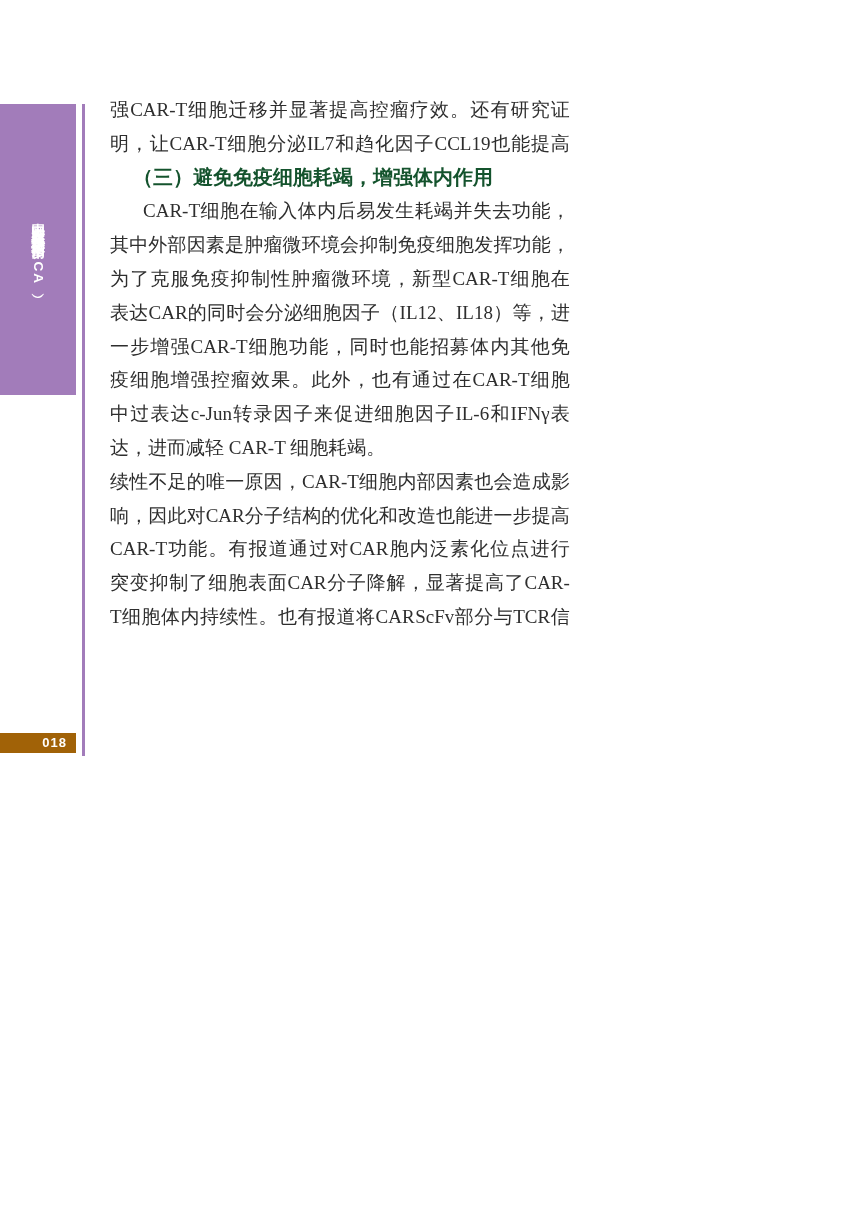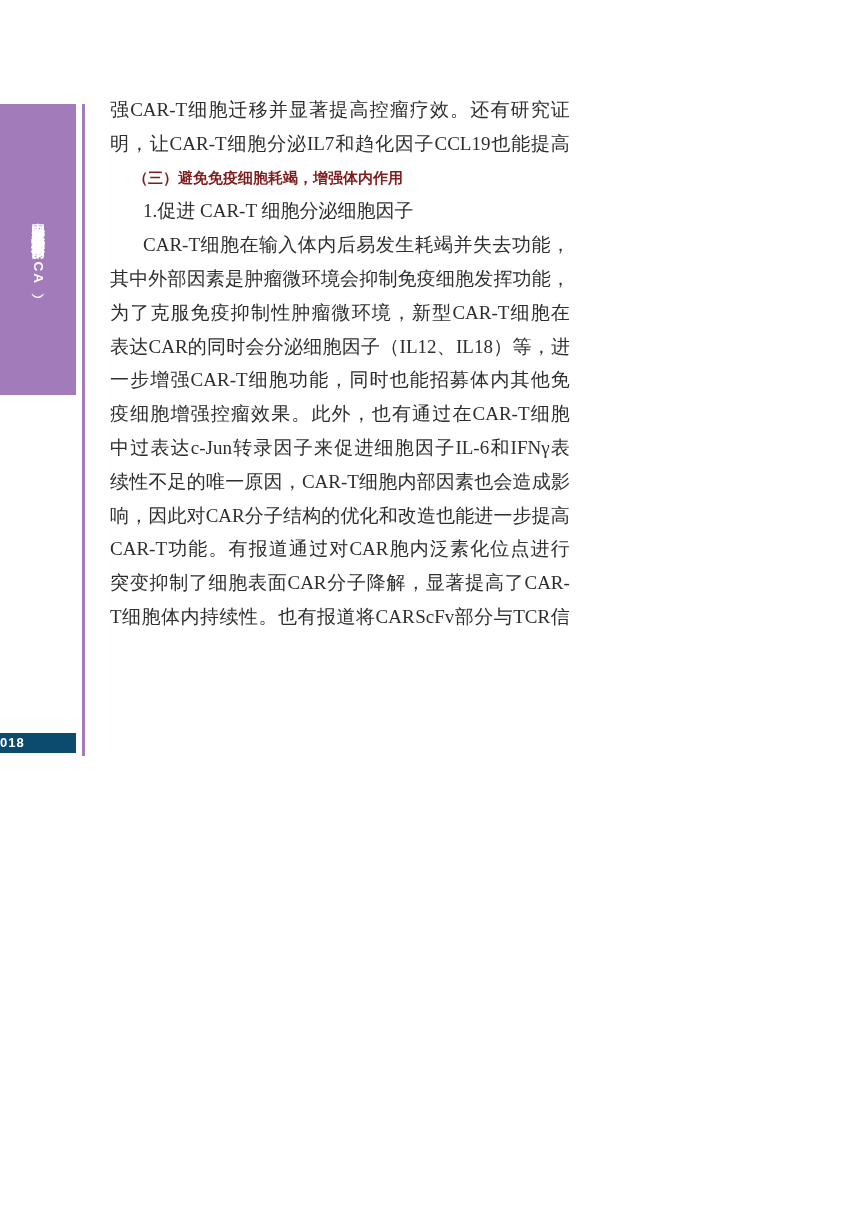--- a/index.html
+++ b/index.html
@@ -36,28 +36,28 @@
   .spine-rule {
     position: absolute;
     left: 82px; top: 104px;
     width: 2.6px; height: 652px;
     background: #a27cba;
   }
   .pagenum-box {
     position: absolute;
     left: 0; top: 733px;
     width: 76px; height: 20px;
-    background: #0c4a6e;
+    background: #a16207;
     color: #ffffff;
     font-family: "Liberation Sans", "DejaVu Sans", sans-serif;
     font-weight: bold;
     font-size: 13px;
     line-height: 20px;
-    text-align: left;
-    padding-right: 23px;
+    text-align: right;
+    padding-right: 9px;
     letter-spacing: 1px;
   }
 
   
   .text-column {
     position: absolute;
     left: 110px; top: 93px;
     width: 460px;
     font-size: 19px;
     color: #2e2e2e;
@@ -71,22 +71,22 @@
     display: flex;
     justify-content: space-between;
     align-items: baseline;
   }
   .line.j span { line-height: 33.8px; display: inline-block; }
   .line.ind { padding-left: 33px; }
   .line.heading {
     padding-left: 23px;
     font-family: "Liberation Sans", "DejaVu Sans", sans-serif;
     font-weight: bold;
-    color: #7f1d1d;
-    font-size: 15px;
+    color: #14532d;
+    font-size: 20px;
   }
 </style>
 </head>
 <body>
 
 <div class="page">
 
   <div class="spine-title-box">
     <div class="spine-title">中国肿瘤整合诊治技术指南（CACA）</div>
   </div>
@@ -134,21 +134,20 @@
         <span>化</span>
         <span>因</span>
         <span>子</span>
         <span>CCL19</span>
         <span>也</span>
         <span>能</span>
         <span>提</span>
         <span>高</span>
       </div>
     <div class="line heading">（三）避免免疫细胞耗竭，增强体内作用</div>
-    <div class="line ind">1.促进 CAR-T 细胞分泌细胞因子</div>
     <div class="line j ind">
         <span>CAR-T</span>
         <span>细</span>
         <span>胞</span>
         <span>在</span>
         <span>输</span>
         <span>入</span>
         <span>体</span>
         <span>内</span>
         <span>后</span>
@@ -297,20 +296,21 @@
         <span>进</span>
         <span>细</span>
         <span>胞</span>
         <span>因</span>
         <span>子</span>
         <span>IL-6</span>
         <span>和</span>
         <span>IFNγ</span>
         <span>表</span>
       </div>
+    <div class="line">达，进而减轻 CAR-T 细胞耗竭。</div>
     <div class="line j">
         <span>续</span>
         <span>性</span>
         <span>不</span>
         <span>足</span>
         <span>的</span>
         <span>唯</span>
         <span>一</span>
         <span>原</span>
         <span>因</span>

